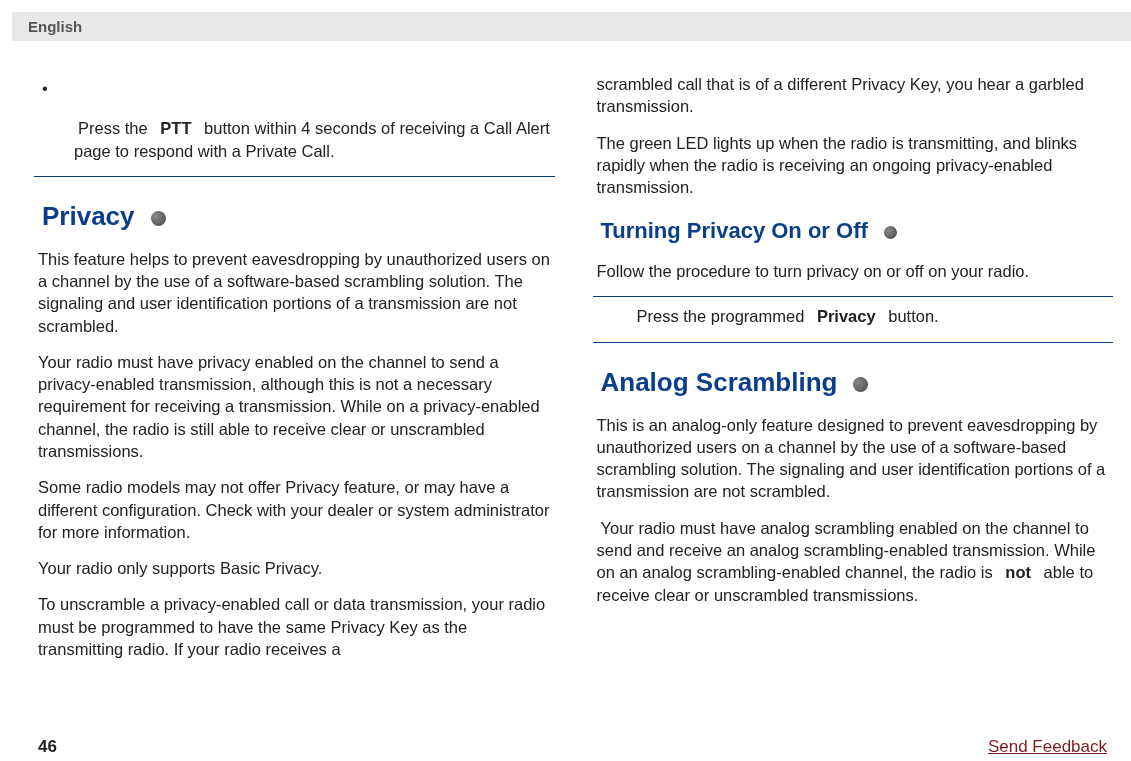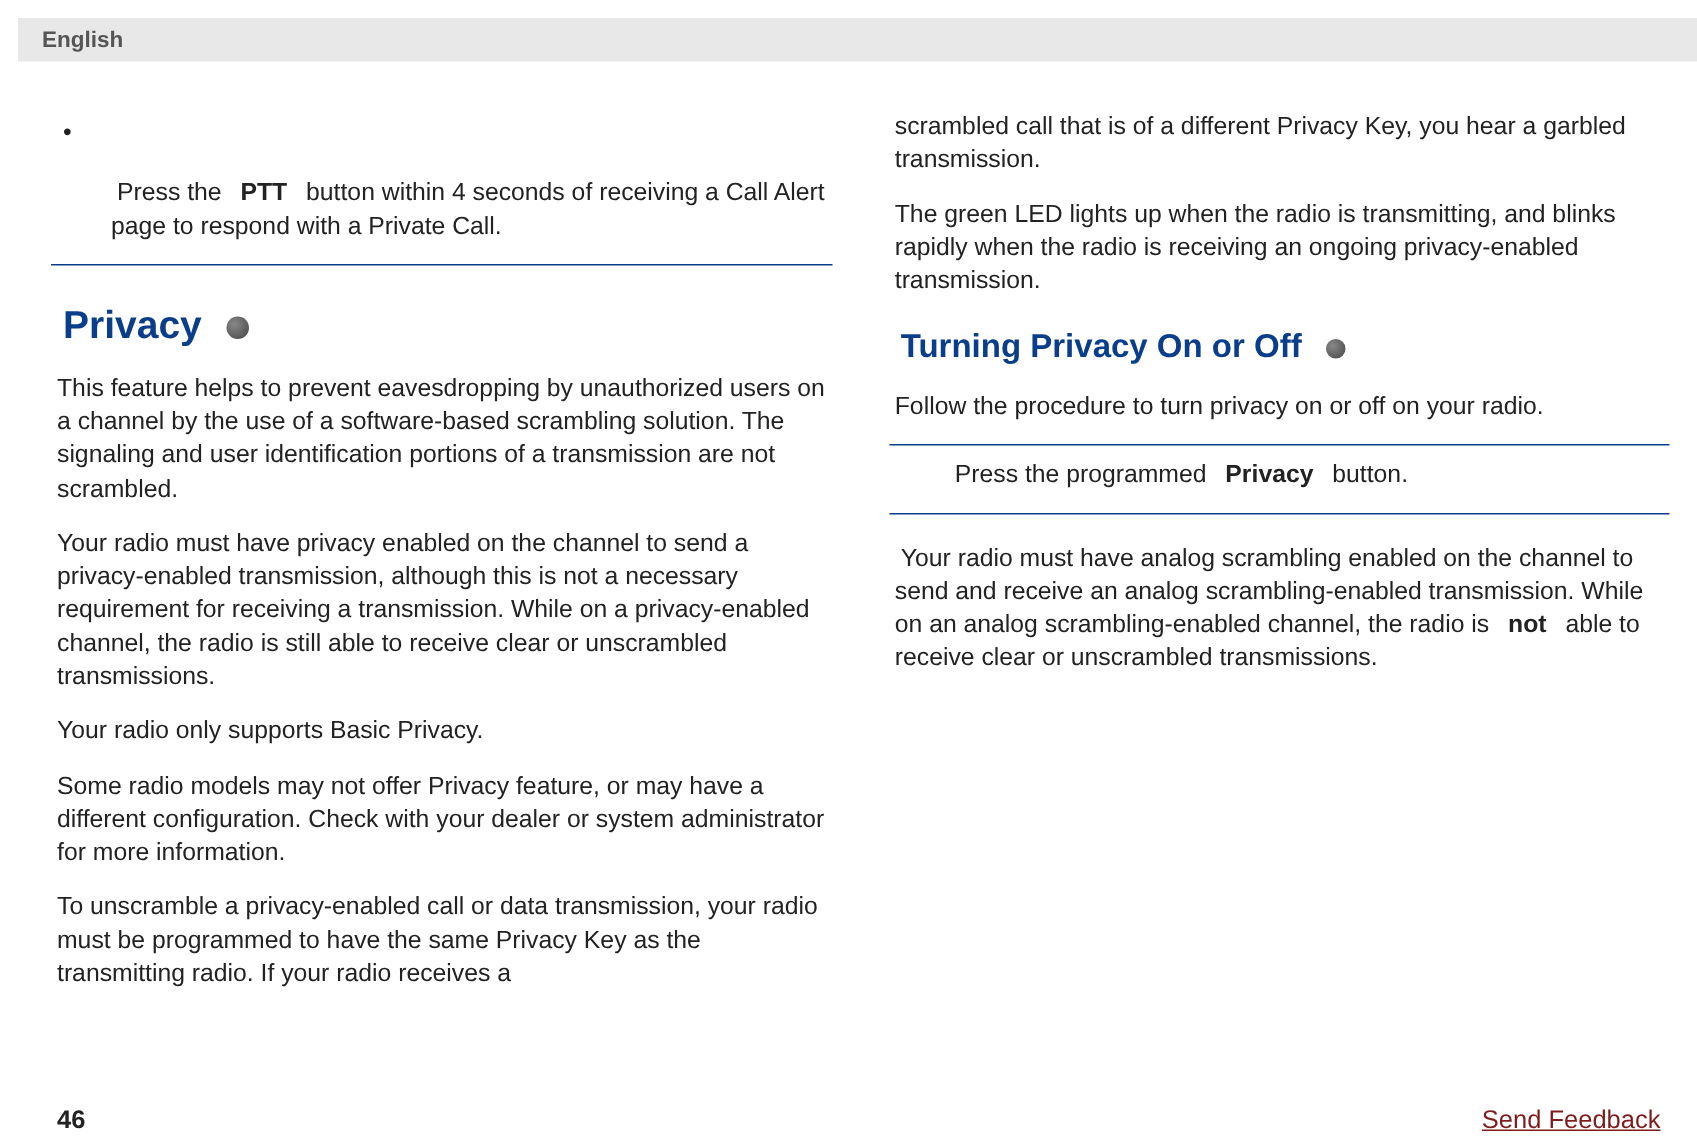--- a/index.html
+++ b/index.html
@@ -38,40 +38,45 @@
       <span>Press the </span><b class="inline">PTT</b><span> button within 4 seconds of receiving a Call Alert page to respond with a Private Call.</span>
     </p>
     <hr class="rule">
 
     <div class="h1">
       <span>Privacy</span>
       <span class="globe-icon"></span>
     </div>
     <p>This feature helps to prevent eavesdropping by unauthorized users on a channel by the use of a software-based scrambling solution. The signaling and user identification portions of a transmission are not scrambled.</p>
     <p>Your radio must have privacy enabled on the channel to send a privacy-enabled transmission, although this is not a necessary requirement for receiving a transmission. While on a privacy-enabled channel, the radio is still able to receive clear or unscrambled transmissions.</p>
+    <p>Some radio models may not offer Privacy feature, or may have a different configuration. Check with your dealer or system administrator for more information.</p>
     <p>Your radio only supports Basic Privacy.</p>
-    <p>Some radio models may not offer Privacy feature, or may have a different configuration. Check with your dealer or system administrator for more information.</p>
     <p>To unscramble a privacy-enabled call or data transmission, your radio must be programmed to have the same Privacy Key as the transmitting radio. If your radio receives a</p>
   </div>
 
   <div class="col">
     <p>scrambled call that is of a different Privacy Key, you hear a garbled transmission.</p>
     <p>The green LED lights up when the radio is transmitting, and blinks rapidly when the radio is receiving an ongoing privacy-enabled transmission.</p>
 
     <div class="h2">
       <span>Turning Privacy On or Off</span>
       <span class="globe-icon globe-icon-sm"></span>
     </div>
     <p>Follow the procedure to turn privacy on or off on your radio.</p>
     <hr class="rule" style="margin-bottom:8px;">
     <p class="indent-block">
       <span>Press the programmed </span><b class="inline">Privacy</b><span> button.</span>
     </p>
     <hr class="rule">
 
+    <div class="h1">
+      <span>Analog Scrambling</span>
+      <span class="globe-icon"></span>
+    </div>
+    <p>This is an analog-only feature designed to prevent eavesdropping by unauthorized users on a channel by the use of a software-based scrambling solution. The signaling and user identification portions of a transmission are not scrambled.</p>
     <p>
       <span>Your radio must have analog scrambling enabled on the channel to send and receive an analog scrambling-enabled transmission. While on an analog scrambling-enabled channel, the radio is </span><b class="inline">not</b><span> able to receive clear or unscrambled transmissions.</span>
     </p>
   </div>
 
 </div>
 
 <div class="footer">
   <span class="page-num">46</span>
   <a class="send-feedback">Send Feedback</a>

